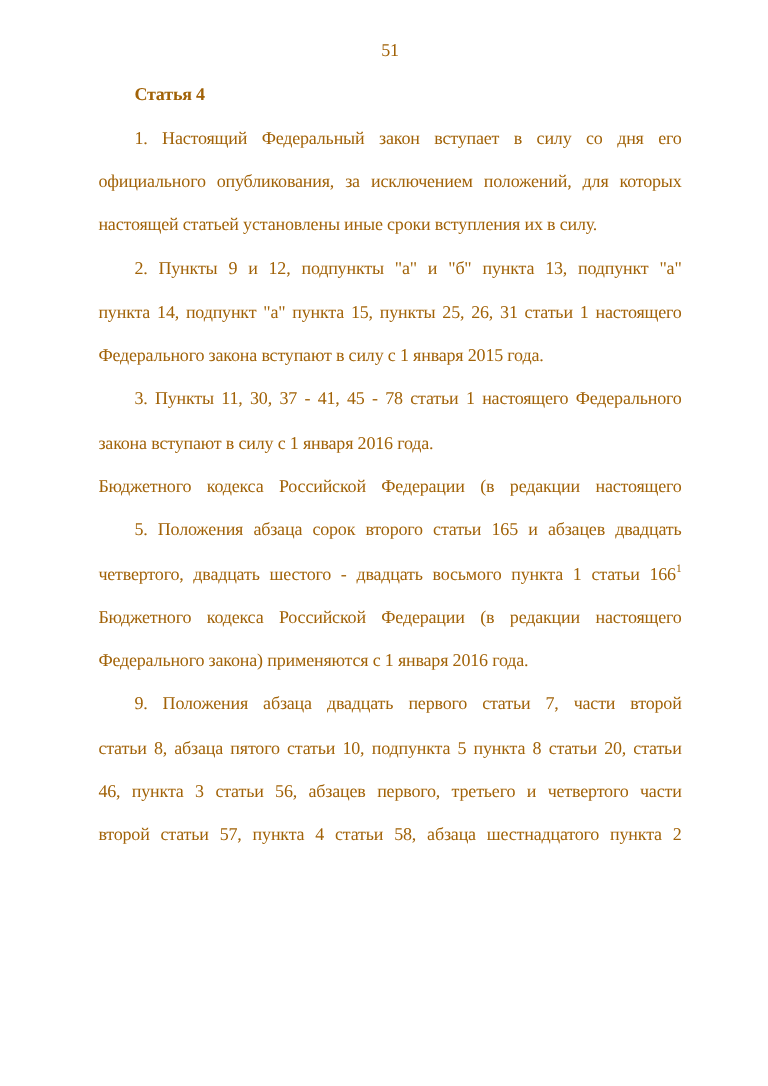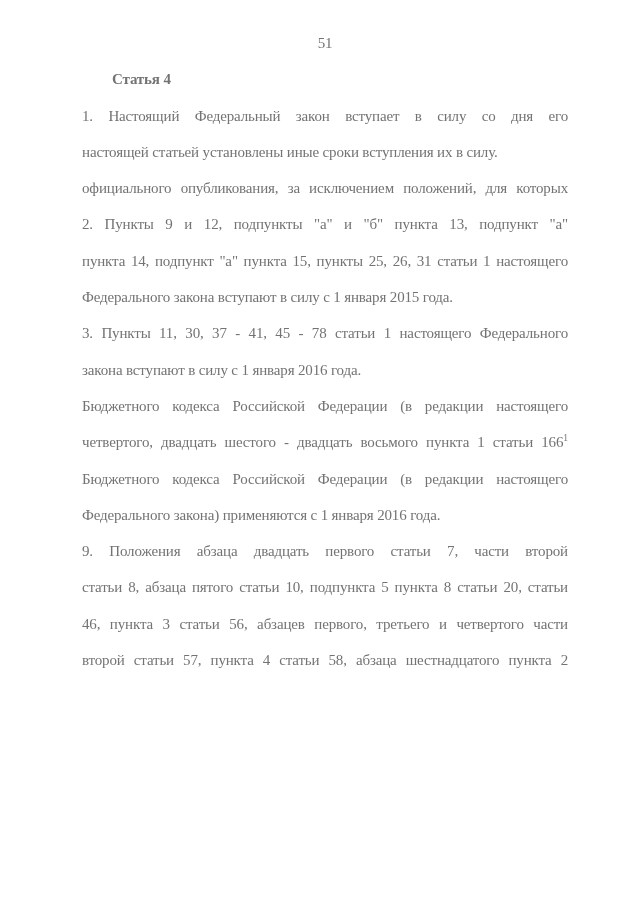--- a/index.html
+++ b/index.html
@@ -5,21 +5,21 @@
   html, body {
     margin: 0;
     padding: 0;
     background: #ffffff;
   }
   .page {
     position: relative;
     width: 640px;
     height: 905px;
     background: #ffffff;
-    color: #737373;
+    color: #a16207;
     font-family: "Liberation Serif", "DejaVu Serif", serif;
     font-size: 15px;
     letter-spacing: -0.15px;
     box-sizing: border-box;
     padding-top: 25px;
     overflow: hidden;
   }
   .content {
     margin: 0 72px 0 82px; 
   }
@@ -34,20 +34,21 @@
     line-height: 36.3px;
     height: 36.3px;
   }
   .line {
     line-height: 36.3px;
     height: 36.3px;
     white-space: nowrap;
     overflow: visible;
   }
   .line.ind {
+    margin-left: 30px; 
   }
   .line.j {
     text-align: justify;
     text-align-last: justify;
   }
   sup {
     font-size: 9.5px;
     line-height: 0;
     vertical-align: 6px;
     letter-spacing: 0;
@@ -55,28 +56,29 @@
 </style>
 </head>
 <body>
 
 <div class="page">
   <div class="content">
     <div class="page-number">51</div>
     <p class="heading">Статья 4</p>
     <div id="paragraphs">
         <div class="line ind j"><span>1. Настоящий Федеральный закон вступает в силу со дня его</span></div>
+        <div class="line j"><span>официального опубликования, за исключением положений, для которых</span></div>
         <div class="line"><span>настоящей статьей установлены иные сроки вступления их в силу.</span></div>
-        <div class="line j"><span>официального опубликования, за исключением положений, для которых</span></div>
         <div class="line ind j"><span>2. Пункты 9 и 12, подпункты "а" и "б" пункта 13, подпункт "а"</span></div>
         <div class="line j"><span>пункта 14, подпункт "а" пункта 15, пункты 25, 26, 31 статьи 1 настоящего</span></div>
         <div class="line"><span>Федерального закона вступают в силу с 1 января 2015 года.</span></div>
         <div class="line ind j"><span>3. Пункты 11, 30, 37 - 41, 45 - 78 статьи 1 настоящего Федерального</span></div>
         <div class="line"><span>закона вступают в силу с 1 января 2016 года.</span></div>
         <div class="line j"><span>Бюджетного кодекса Российской Федерации (в редакции настоящего</span></div>
+        <div class="line ind j"><span>5. Положения абзаца сорок второго статьи 165 и абзацев двадцать</span></div>
         <div class="line j"><span>четвертого, двадцать шестого - двадцать восьмого пункта 1 статьи 166</span><sup>1</sup></div>
         <div class="line j"><span>Бюджетного кодекса Российской Федерации (в редакции настоящего</span></div>
         <div class="line"><span>Федерального закона) применяются с 1 января 2016 года.</span></div>
         <div class="line ind j"><span>9. Положения абзаца двадцать первого статьи 7, части второй</span></div>
         <div class="line j"><span>статьи 8, абзаца пятого статьи 10, подпункта 5 пункта 8 статьи 20, статьи</span></div>
         <div class="line j"><span>46, пункта 3 статьи 56, абзацев первого, третьего и четвертого части</span></div>
         <div class="line j"><span>второй статьи 57, пункта 4 статьи 58, абзаца шестнадцатого пункта 2</span></div>
       </div>
   </div>
 </div>

